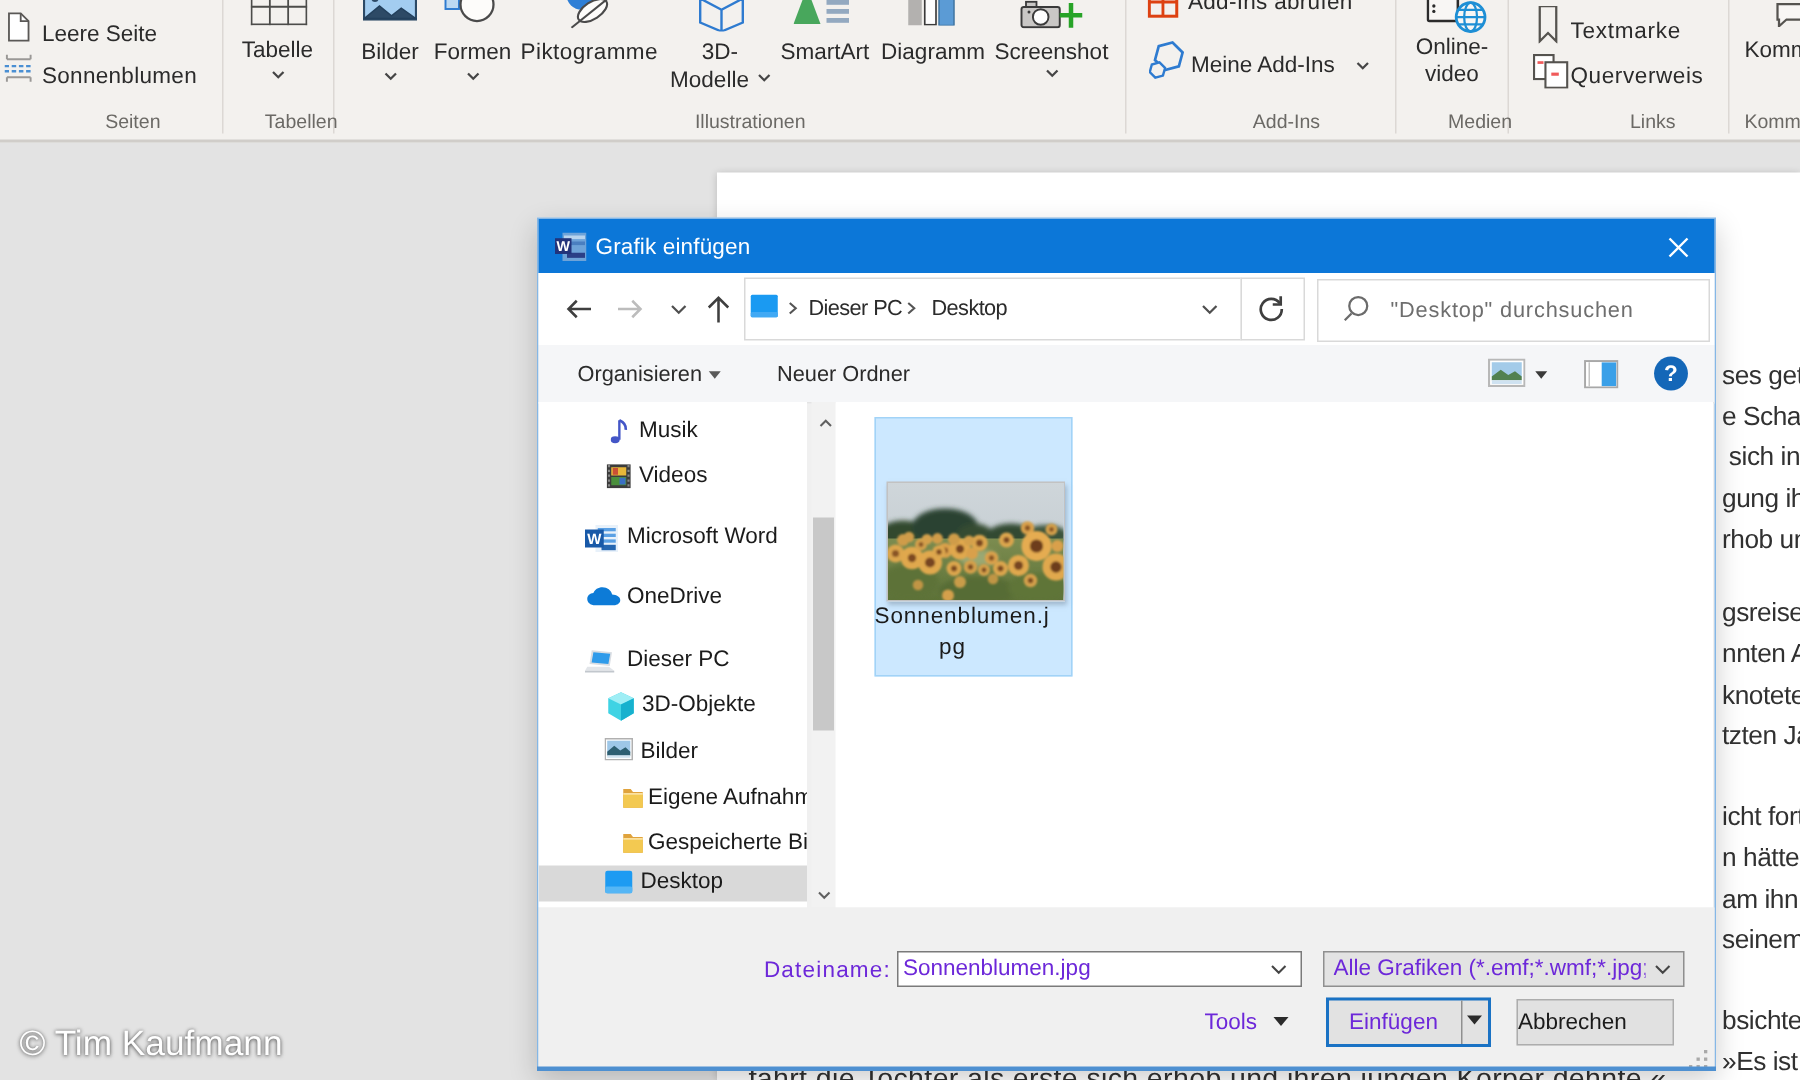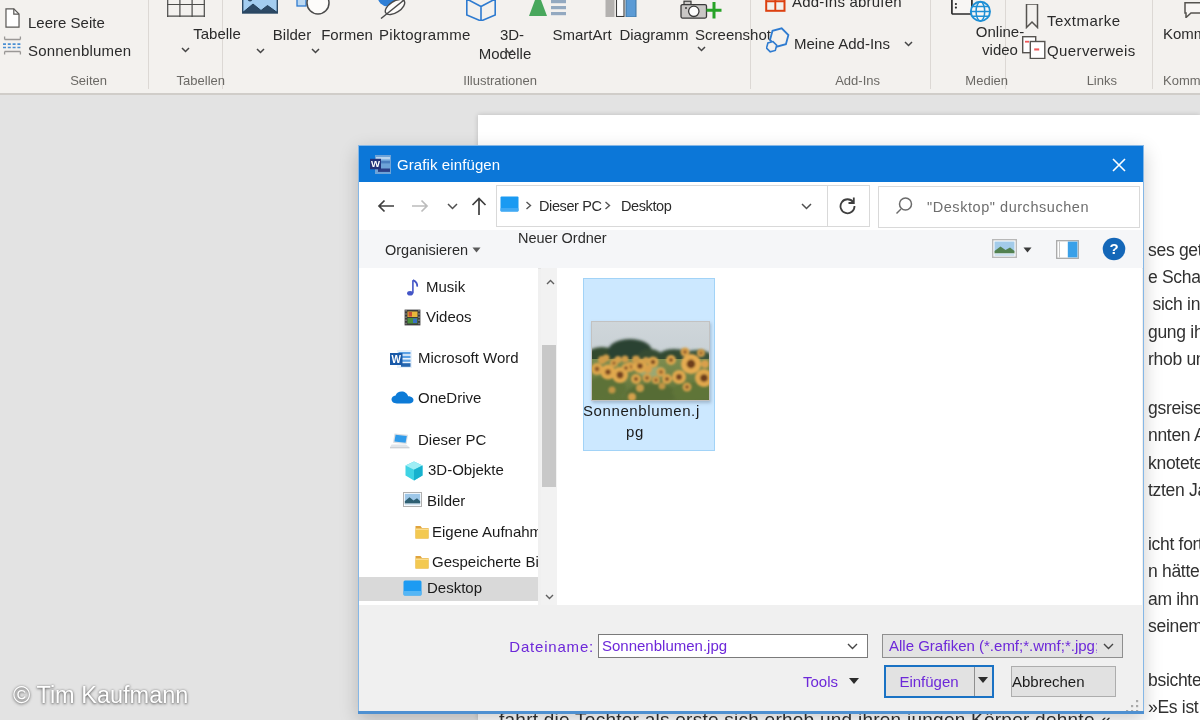--- a/index.html
+++ b/index.html
@@ -4,21 +4,21 @@
 <title>Grafik einfügen</title>
 <style>
   html,body{margin:0;padding:0;}
   body{width:1200px;height:720px;overflow:hidden;position:relative;
        font-family:"Liberation Sans",sans-serif;background:#e3e3e3;}
   .ab{position:absolute;}
   .ribbon{left:0;top:0;width:1200px;height:95px;background:#f3f1ee;border-bottom:0;}
   .rsep{top:0;width:1px;height:89px;background:#dcd8d4;}
   .rlbl{font-size:13px;color:#6b6965;top:74px;height:14px;line-height:14px;text-align:right;}
   .rtxt{font-size:15px;color:#2b2b2b;height:15px;line-height:15px;white-space:nowrap;}
-  .rctr{text-align:center;margin-left:32px;}
+  .rctr{text-align:center;}
   .ribbon-border{left:0;top:93px;width:1200px;height:2px;background:#d0cdc9;}
   .page{left:478px;top:115px;width:722px;height:605px;background:#ffffff;box-shadow:0 0 5px rgba(0,0,0,0.18);}
   .dtext{font-size:17.5px;line-height:21px;color:#313131;white-space:nowrap;letter-spacing:-0.3px;}
   .wm{left:13px;top:682px;font-size:23.5px;color:#ffffff;letter-spacing:0px;
       text-shadow:0 1px 3px rgba(0,0,0,0.55),0 0 2px rgba(80,80,80,0.5);}
   .dlg{left:358px;top:145px;width:784px;height:567px;background:#f0f0f0;
        border:1px solid #85b7e6;box-shadow:0 6px 18px rgba(0,0,0,0.20);}
   .tbar{left:0;top:0;width:784px;height:36px;background:#0c77d8;}
   .ttl{left:38px;top:10px;font-size:15px;color:#ffffff;letter-spacing:0.1px;}
   .navrow{left:0;top:36px;width:784px;height:48px;background:#ffffff;}
@@ -234,21 +234,21 @@
 <svg class="ab" style="left:536px;top:51px" width="18" height="18" viewBox="0 0 18 18">
       <circle cx="10.5" cy="7" r="6" fill="none" stroke="#6b6b6b" stroke-width="1.5"></circle>
       <path d="M6 12 L1.5 16.5" stroke="#6b6b6b" stroke-width="1.5"></path>
     </svg>
 <div class="ab ttxt" style="left:568px;top:53px;color:#6e6e6e;font-size:14.5px;letter-spacing:0.55px">"Desktop" durchsuchen</div>
 <div class="ab toolrow"></div>
 <div class="ab ttxt" style="left:26px;top:96px">Organisieren</div>
 <svg class="ab" style="left:113px;top:101px" width="9" height="6" viewBox="0 0 9 6">
       <polygon points="0.5,0.5 8.5,0.5 4.5,5.5" fill="#5a5a5a"></polygon>
     </svg>
-<div class="ab ttxt" style="left:159px;top:84px">Neuer Ordner</div>
+<div class="ab ttxt" style="left:159px;top:96px">Neuer Ordner</div>
 <svg class="ab" style="left:633px;top:93px" width="25" height="20" viewBox="0 0 25 20">
       <rect x="0.7" y="0.7" width="23.6" height="17.6" fill="#fff" stroke="#b8b8b8" stroke-width="1.4"></rect>
       <rect x="2.5" y="2.5" width="20" height="10" fill="#a3cbe9"></rect>
       <path d="M2.5 12 L8.5 7.5 L13.5 11 L18 8.5 L22.5 12 L22.5 14.5 L2.5 14.5 Z" fill="#528150"></path>
       <rect x="2.5" y="14.5" width="20" height="2.5" fill="#cfe2f1"></rect>
     </svg>
 <svg class="ab" style="left:664px;top:101px" width="9" height="6" viewBox="0 0 9 6">
       <polygon points="0.5,0.5 8.5,0.5 4.5,5.5" fill="#3a3a3a"></polygon>
     </svg>
 <svg class="ab" style="left:697px;top:94px" width="23" height="19" viewBox="0 0 23 19">

